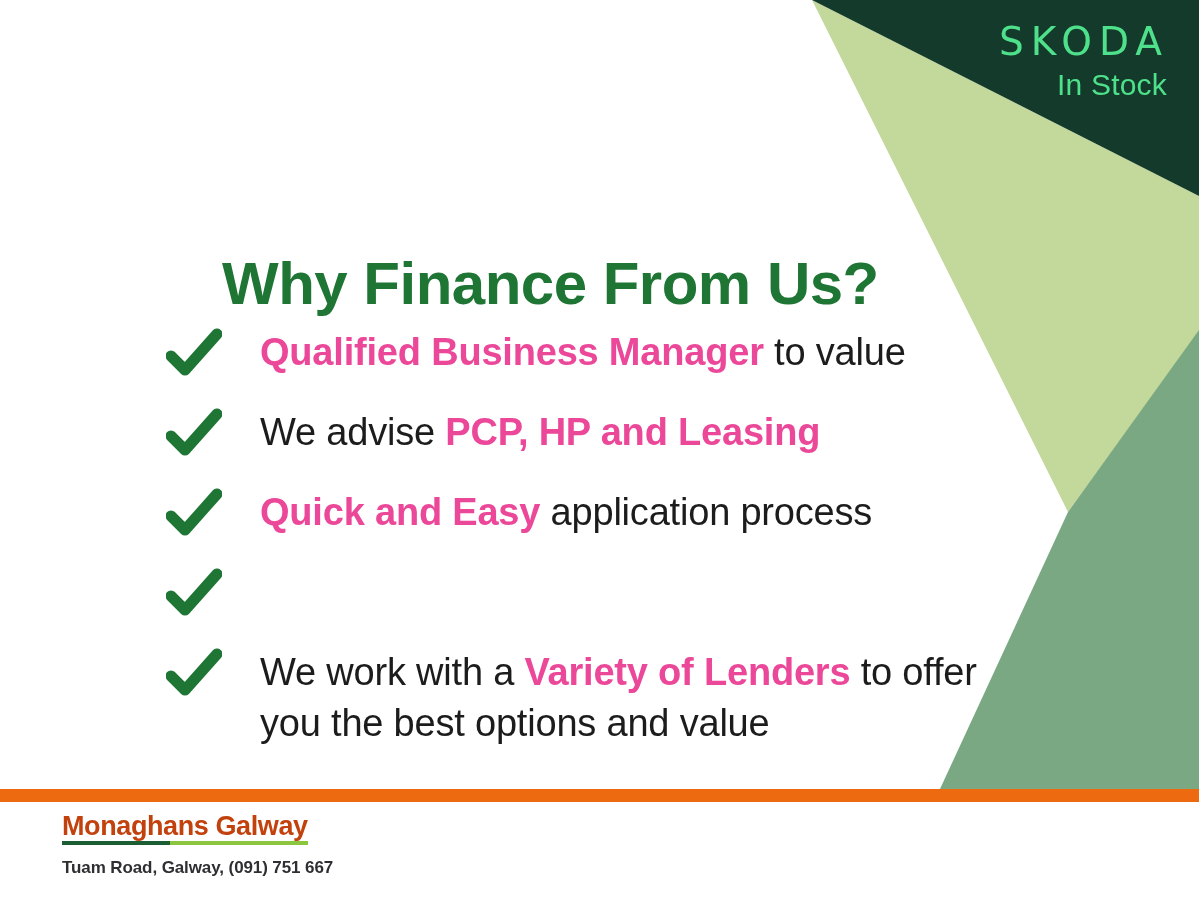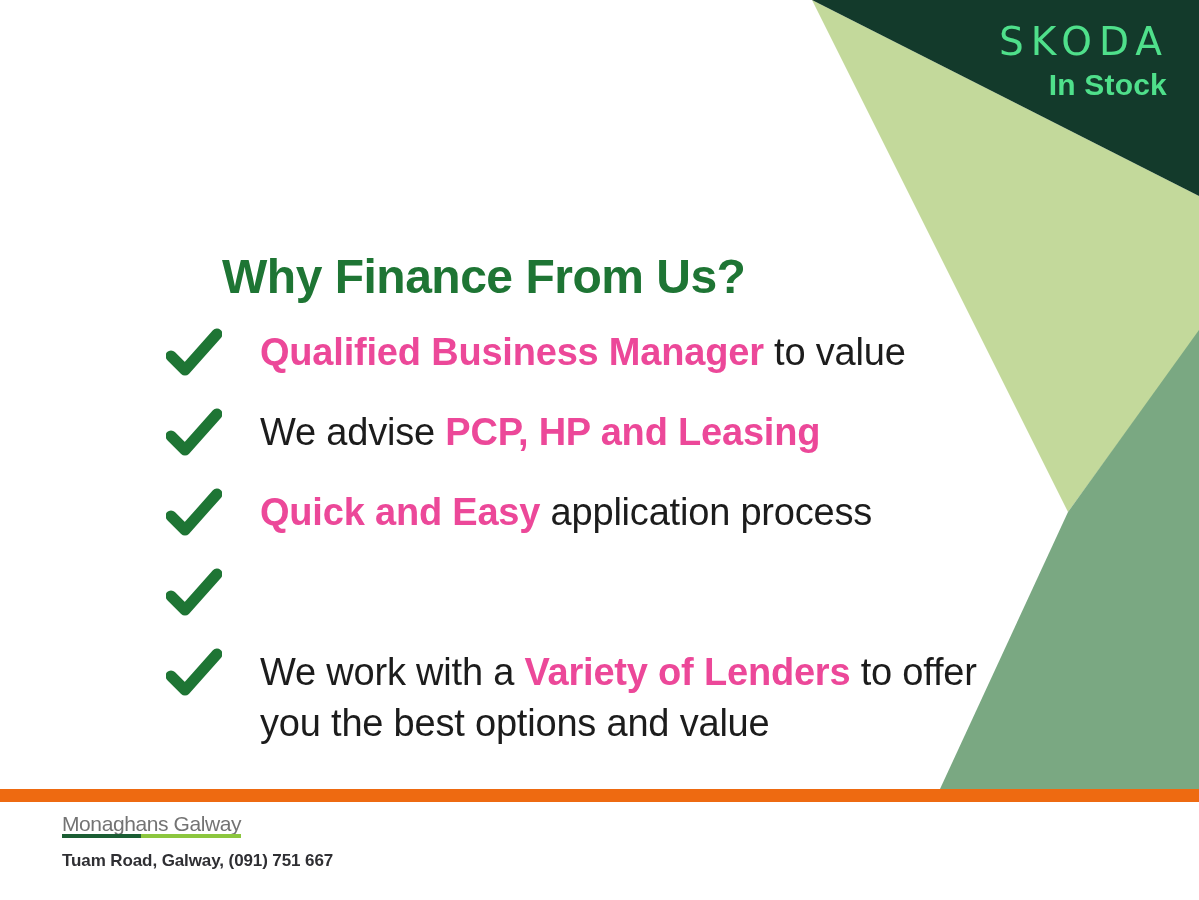--- a/index.html
+++ b/index.html
@@ -42,32 +42,32 @@
     color:#4FE08B;
     line-height:1;
     white-space:nowrap;
   }
   .brand-sub{
     display:block;
     margin-top:9px;
     margin-right:2px;
     font-family:"Liberation Sans", sans-serif;
     font-size:30px;
-    font-weight:700;
+    font-weight:400;
     letter-spacing:0.2px;
     color:#4FE08B;
     line-height:1;
   }
 
   
   .headline{
     position:absolute;
     left:222px;
     top:204px;
-    font-size:48px;
+    font-size:60px;
     font-weight:bold;
     color:#1E7534;
     letter-spacing:-0.5px;
     line-height:1.05;
     white-space:nowrap;
     z-index:4;
     margin-top:48px;
   }
 
   
@@ -121,23 +121,23 @@
     position:absolute;
     left:62px;
     top:812px;
     z-index:6;
   }
   .dealer-wrap{
     position:relative;
     display:inline-block;
   }
   .dealer-name{
-    font-size:21px;
-    font-weight:normal;
-    color:#737373;
+    font-size:27px;
+    font-weight:bold;
+    color:#c2410c;
     letter-spacing:-0.4px;
     line-height:1.1;
     white-space:nowrap;
   }
   .dealer-rule{
     position:absolute;
     left:0;
     bottom:-3px;
     width:100%;
     height:4px;

